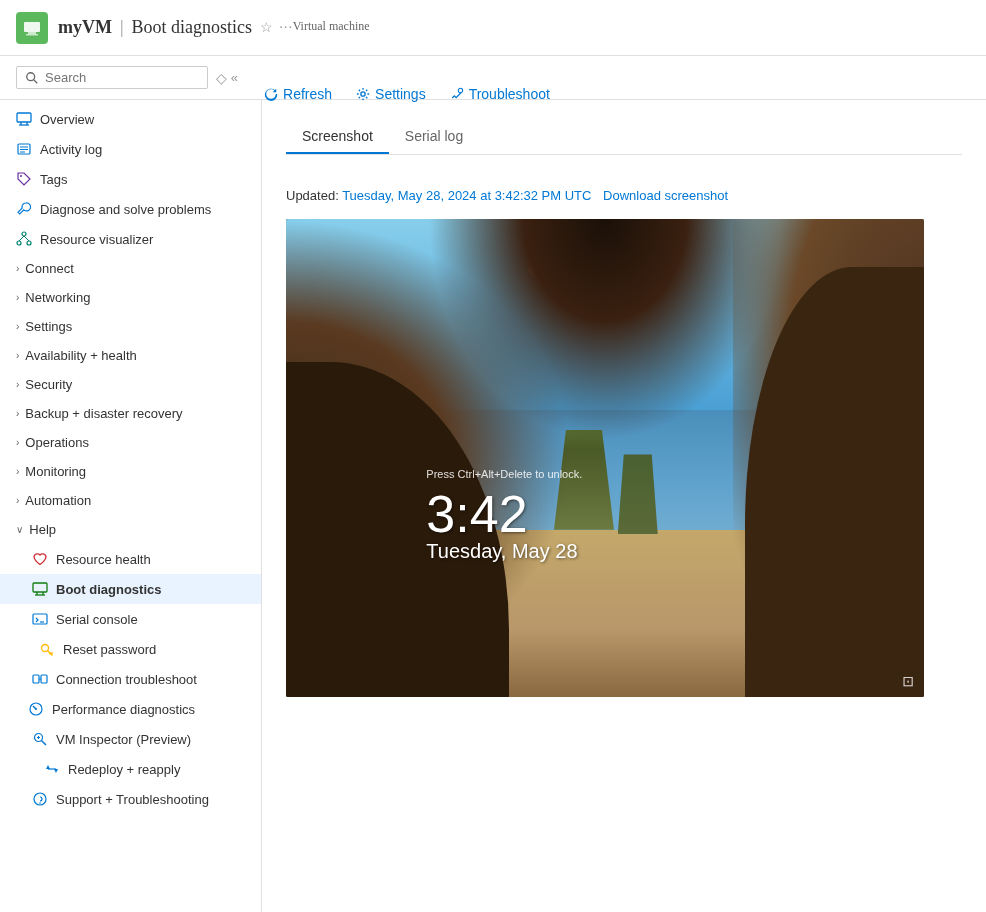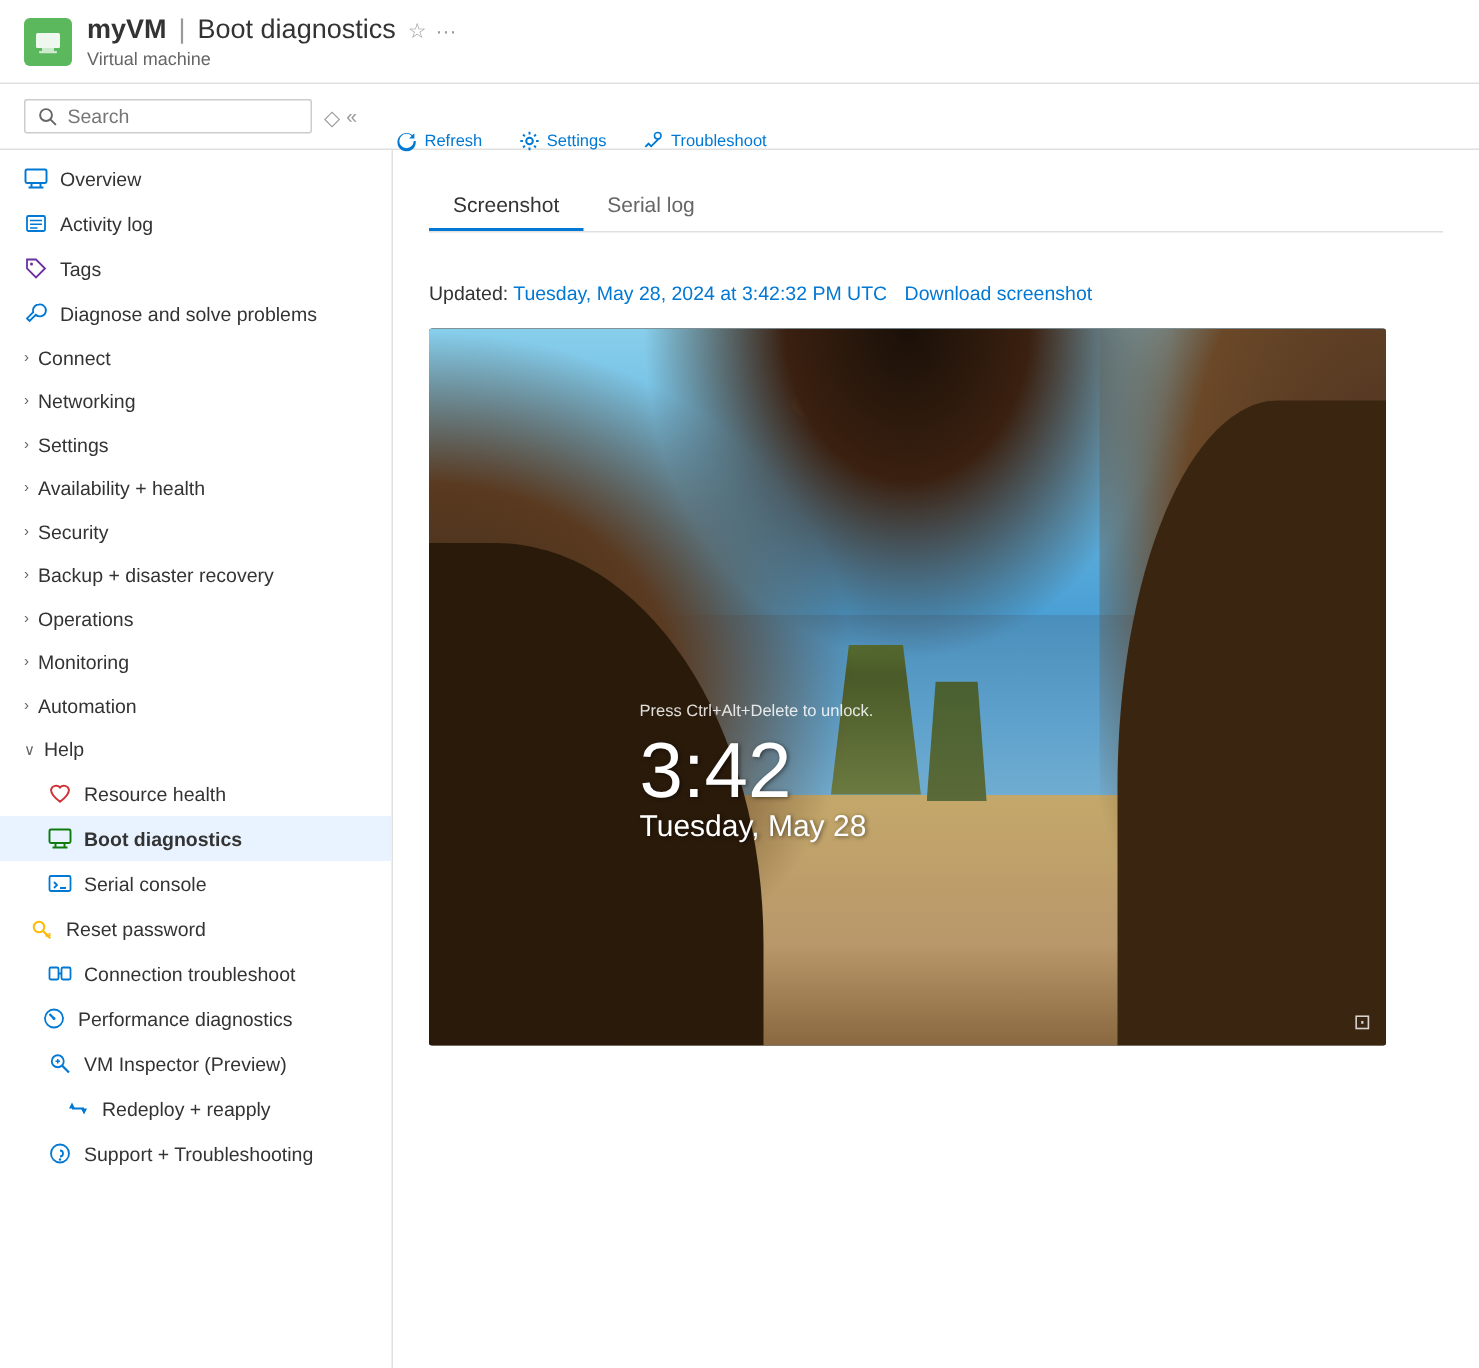--- a/index.html
+++ b/index.html
@@ -6,25 +6,25 @@
     body { font-family: 'Segoe UI', Arial, sans-serif; font-size: 13px; color: #333; background: #fff; display: flex; flex-direction: column; height: 912px; overflow: hidden; }
 
     
     .header { display: flex; align-items: center; padding: 8px 16px; border-bottom: 1px solid #e0e0e0; height: 56px; flex-shrink: 0; }
     .header-icon { width: 32px; height: 32px; background: #5cb85c; border-radius: 4px; display: flex; align-items: center; justify-content: center; margin-right: 10px; flex-shrink: 0; }
     .header-icon svg { width: 20px; height: 20px; }
     .header-title { font-size: 18px; font-weight: 600; color: #333; }
     .header-separator { margin: 0 8px; color: #999; font-size: 18px; }
     .header-subtitle { font-size: 18px; font-weight: 400; color: #333; }
     .header-meta { font-size: 12px; color: #666; margin-top: 2px; }
-    .header-title-group { display: flex; flex-direction: column; }
+    .header-title-group { display: flex; flex-direction: row; font-family: Liberation Serif, serif; }
     .header-title-row { display: flex; align-items: center; }
     .header-star { margin-left: 8px; color: #999; font-size: 14px; cursor: pointer; }
     .header-dots { margin-left: 6px; color: #999; font-size: 14px; cursor: pointer; }
-    .toolbar-btn { display: flex; align-items: center; gap: 5px; padding: 4px 10px; border: none; background: transparent; cursor: pointer; color: #0078d4; font-size: 11px; border-radius: 2px; margin-top: 33px; }
+    .toolbar-btn { display: flex; align-items: center; gap: 5px; padding: 4px 10px; border: none; background: transparent; cursor: pointer; color: #0078d4; font-size: 14px; border-radius: 2px; margin-top: 33px; }
 
     
     .main-layout { display: flex; flex: 1; overflow: hidden; }
 
     
     .sidebar { width: 262px; flex-shrink: 0; border-right: 1px solid #e0e0e0; overflow-y: auto; padding-top: 4px; position: relative; }
     .sidebar-item { display: flex; align-items: center; gap: 8px; padding: 7px 12px 7px 16px; cursor: pointer; color: #333; font-size: 13px; }
     .sidebar-item.active { background: #e8f3ff; font-weight: 600; }
     .sidebar-item .icon { width: 16px; height: 16px; flex-shrink: 0; display: flex; align-items: center; justify-content: center; }
     .sidebar-group-header { display: flex; align-items: center; gap: 6px; padding: 7px 12px 7px 16px; cursor: pointer; color: #333; font-size: 13px; }
@@ -176,20 +176,32 @@
 
       <div class="sidebar-item">
         <span class="icon icon-blue">
           <svg width="16" height="16" viewBox="0 0 16 16">
               <path d="M10 2a4 4 0 0 0-4 4c0 .4.05.8.15 1.15L2 11.3 3.7 13l4.15-4.15A4 4 0 1 0 10 2z" stroke="#0078d4" stroke-width="1.2" fill="none"></path>
             </svg>
         </span>
         <span>Diagnose and solve problems</span>
       </div>
 
+      <div class="sidebar-item">
+        <span class="icon icon-teal">
+          <svg width="16" height="16" viewBox="0 0 16 16">
+              <circle cx="8" cy="3" r="2" stroke="#008272" stroke-width="1.2" fill="none"></circle>
+              <circle cx="3" cy="12" r="2" stroke="#008272" stroke-width="1.2" fill="none"></circle>
+              <circle cx="13" cy="12" r="2" stroke="#008272" stroke-width="1.2" fill="none"></circle>
+              <line x1="8" y1="5" x2="3" y2="10" stroke="#008272" stroke-width="1"></line>
+              <line x1="8" y1="5" x2="13" y2="10" stroke="#008272" stroke-width="1"></line>
+            </svg>
+        </span>
+        <span>Resource visualizer</span>
+      </div>
 
       <div class="sidebar-group-header">
         <span class="chevron">›</span>
         <span>Connect</span>
       </div>
 
       <div class="sidebar-group-header">
         <span class="chevron">›</span>
         <span>Networking</span>
       </div>
@@ -259,21 +271,21 @@
         <span class="icon icon-blue">
           <svg width="16" height="16" viewBox="0 0 16 16">
               <rect x="1" y="3" width="14" height="10" rx="1" stroke="#0078d4" stroke-width="1.2" fill="none"></rect>
               <path d="M4 7l2 2-2 2" stroke="#0078d4" stroke-width="1.2" fill="none"></path>
               <line x1="8" y1="11" x2="12" y2="11" stroke="#0078d4" stroke-width="1.2"></line>
             </svg>
         </span>
         <span>Serial console</span>
       </div>
 
-      <div class="sidebar-item" style="padding-left:20px;text-align:right;">
+      <div class="sidebar-item" style="padding-left:39px;text-align:right;">
         <span class="icon icon-yellow">
           <svg width="16" height="16" viewBox="0 0 16 16">
               <circle cx="6" cy="7" r="3.5" stroke="#ffb900" stroke-width="1.3" fill="none"></circle>
               <path d="M8.5 9.5l5 5" stroke="#ffb900" stroke-width="1.5"></path>
               <line x1="11" y1="11.5" x2="11" y2="13.5" stroke="#ffb900" stroke-width="1.3"></line>
               <line x1="13" y1="11" x2="13" y2="13" stroke="#ffb900" stroke-width="1.3"></line>
             </svg>
         </span>
         <span>Reset password</span>
       </div>

